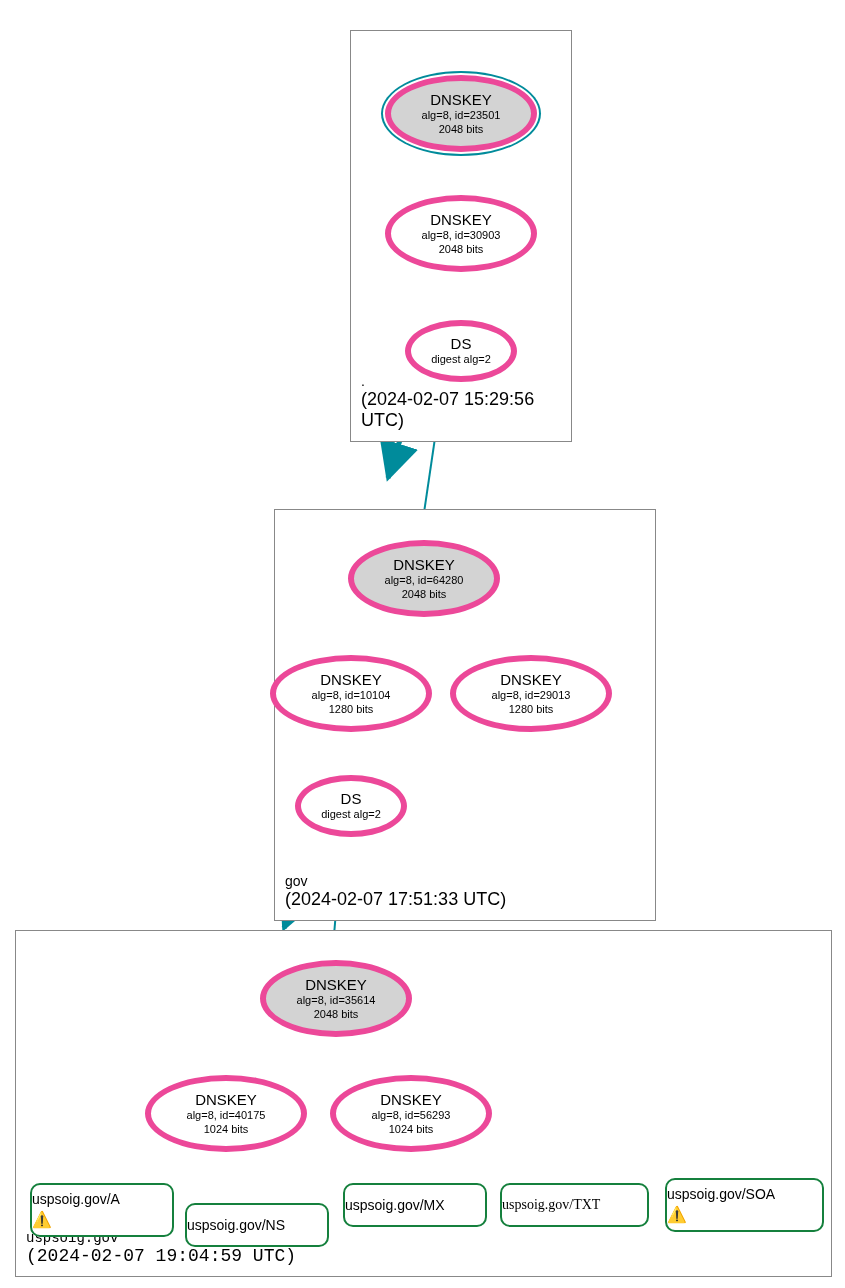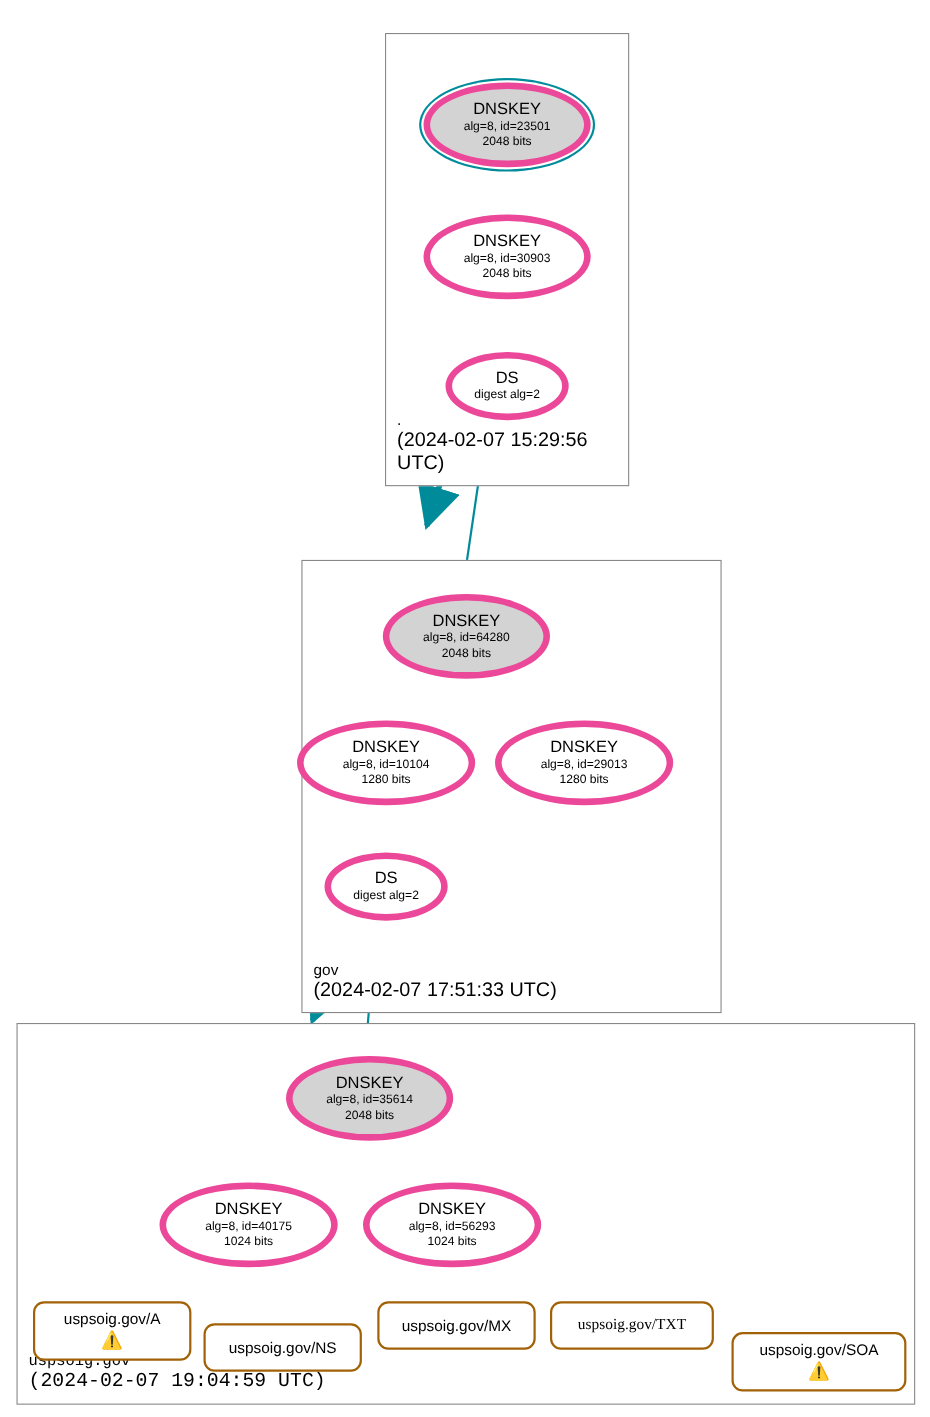--- a/index.html
+++ b/index.html
@@ -41,27 +41,27 @@
     justify-content: center;
     align-items: center;
   }
   .ellipse.ksk {
     background: #d3d3d3;
   }
   .ellipse.double-ring {
     box-shadow: 0 0 0 2px #fff, 0 0 0 4px #008B9B;
   }
   .rrset {
-    border: 2px solid #a16207;
+    border: 2px solid #15803d;
     border-radius: 10px;
     background: #fff;
     display: flex;
     flex-direction: column;
     justify-content: center;
-    align-items: center;
+    align-items: flex-start;
     font-size: 14px;
   }
   .warn {
     font-size: 16px;
     margin-top: 2px;
   }
   svg.edges {
     position: absolute;
     top: 0; left: 0;
     width: 845px;
@@ -198,16 +198,16 @@
 </div>
 <div class="node rrset" style="left:185px; top:1183px; width:140px; height:40px;margin-top:20px;">
   <span>uspsoig.gov/NS</span>
 </div>
 <div class="node rrset" style="left:343px; top:1183px; width:140px; height:40px;">
   <span>uspsoig.gov/MX</span>
 </div>
 <div class="node rrset" style="left:500px; top:1183px; width:145px; height:40px;font-family:Liberation Serif, serif;">
   <span>uspsoig.gov/TXT</span>
 </div>
-<div class="node rrset" style="left:665px; top:1178px; width:155px; height:50px;margin-top:33px;">
+<div class="node rrset" style="left:665px; top:1178px; width:155px; height:50px;">
   <span>uspsoig.gov/SOA</span>
   <span class="warn">⚠️</span>
 </div>
 
 </body></html>

